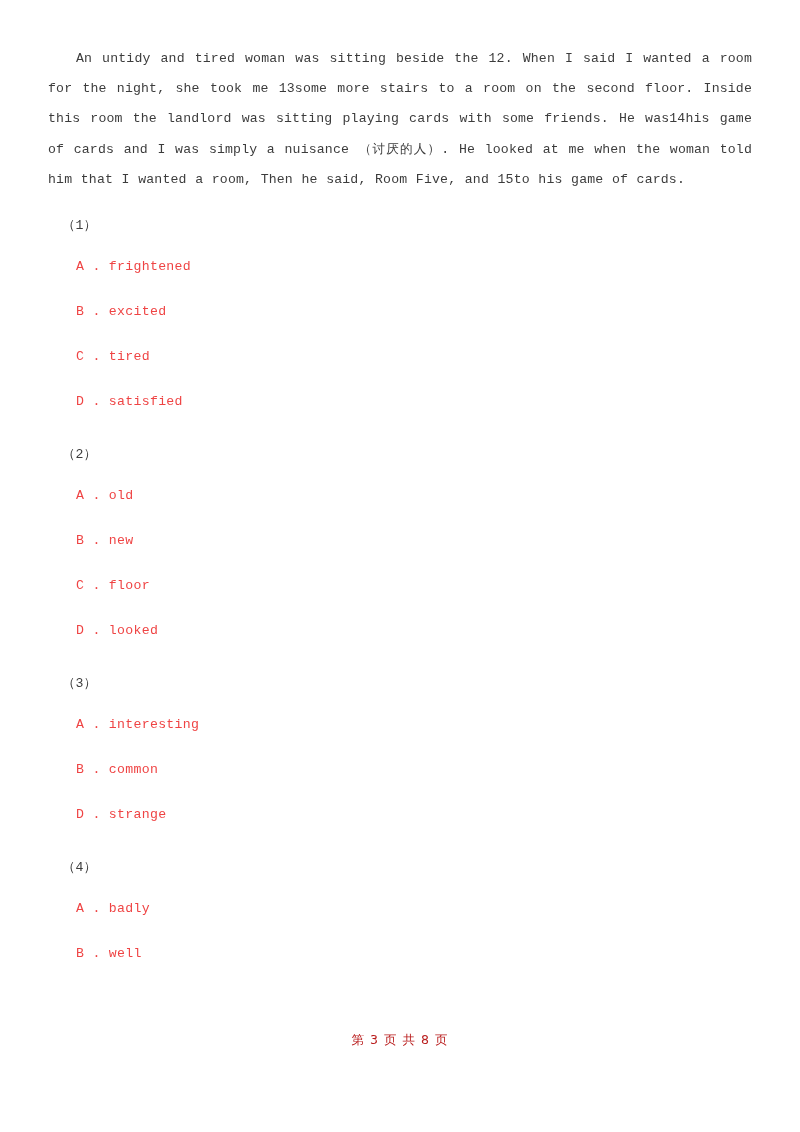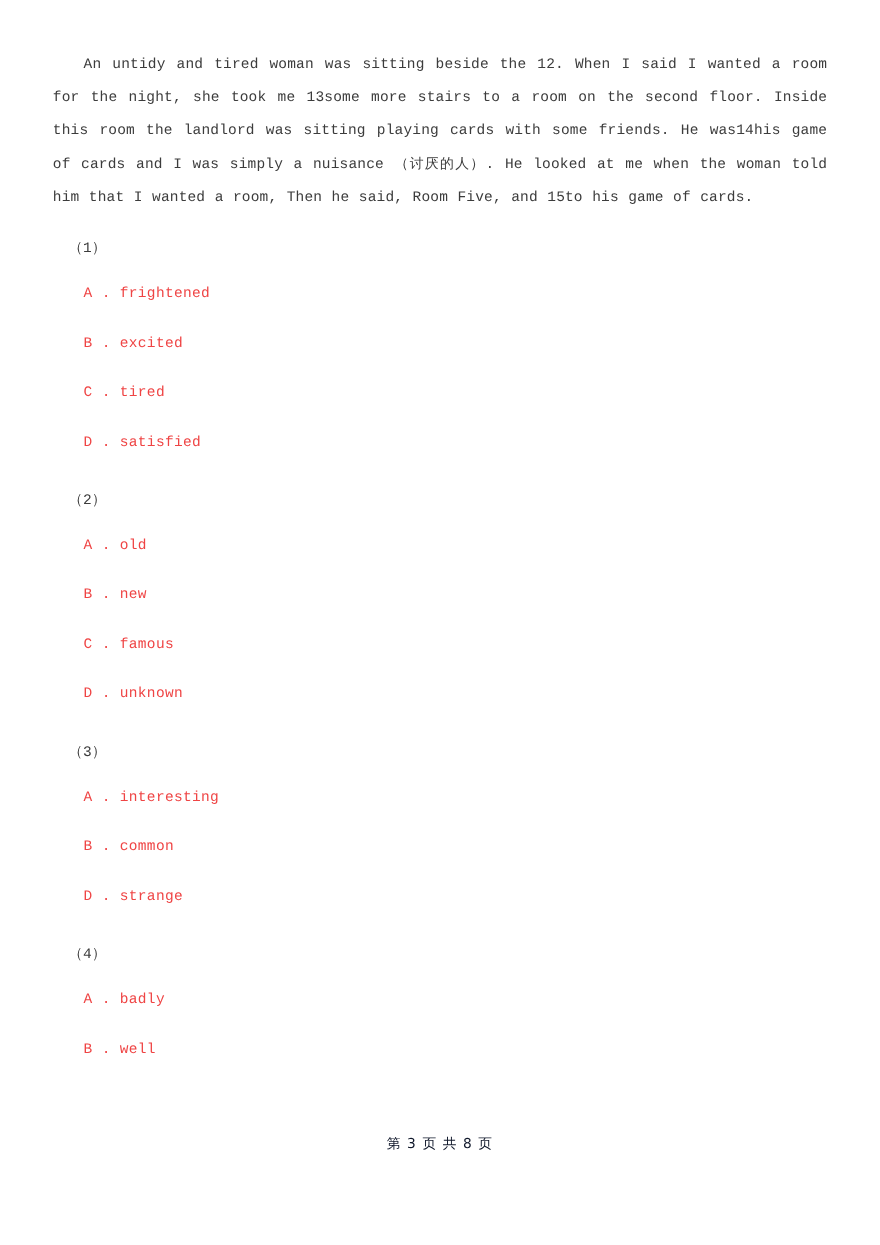--- a/index.html
+++ b/index.html
@@ -79,21 +79,21 @@
   .q-options { margin-top: 3px; }
 
   
   .footer {
     position: absolute;
     left: 0;
     top: 1032px;
     width: 800px;
     text-align: center;
     font-size: 12.5px;
-    color: #0f172a;
+    color: #b91c1c;
     font-family: "DejaVu Sans", sans-serif;
     letter-spacing: 1px;
   }
 </style>
 </head>
 <body>
 
 <div class="page">
 
   <div class="content">
@@ -108,22 +108,22 @@
         <li class="q-option">C . tired</li>
         <li class="q-option">D . satisfied</li>
       </ul>
     </div>
 
     <div class="q-block">
       <p class="q-number">（2）</p>
       <ul class="q-options">
         <li class="q-option">A . old</li>
         <li class="q-option">B . new</li>
-        <li class="q-option">C . famous</li>
-        <li class="q-option">D . unknown</li>
+        <li class="q-option">C . floor</li>
+        <li class="q-option">D . looked</li>
       </ul>
     </div>
 
     <div class="q-block">
       <p class="q-number">（3）</p>
       <ul class="q-options">
         <li class="q-option">A . interesting</li>
         <li class="q-option">B . common</li>
         <li class="q-option">D . strange</li>
       </ul>

